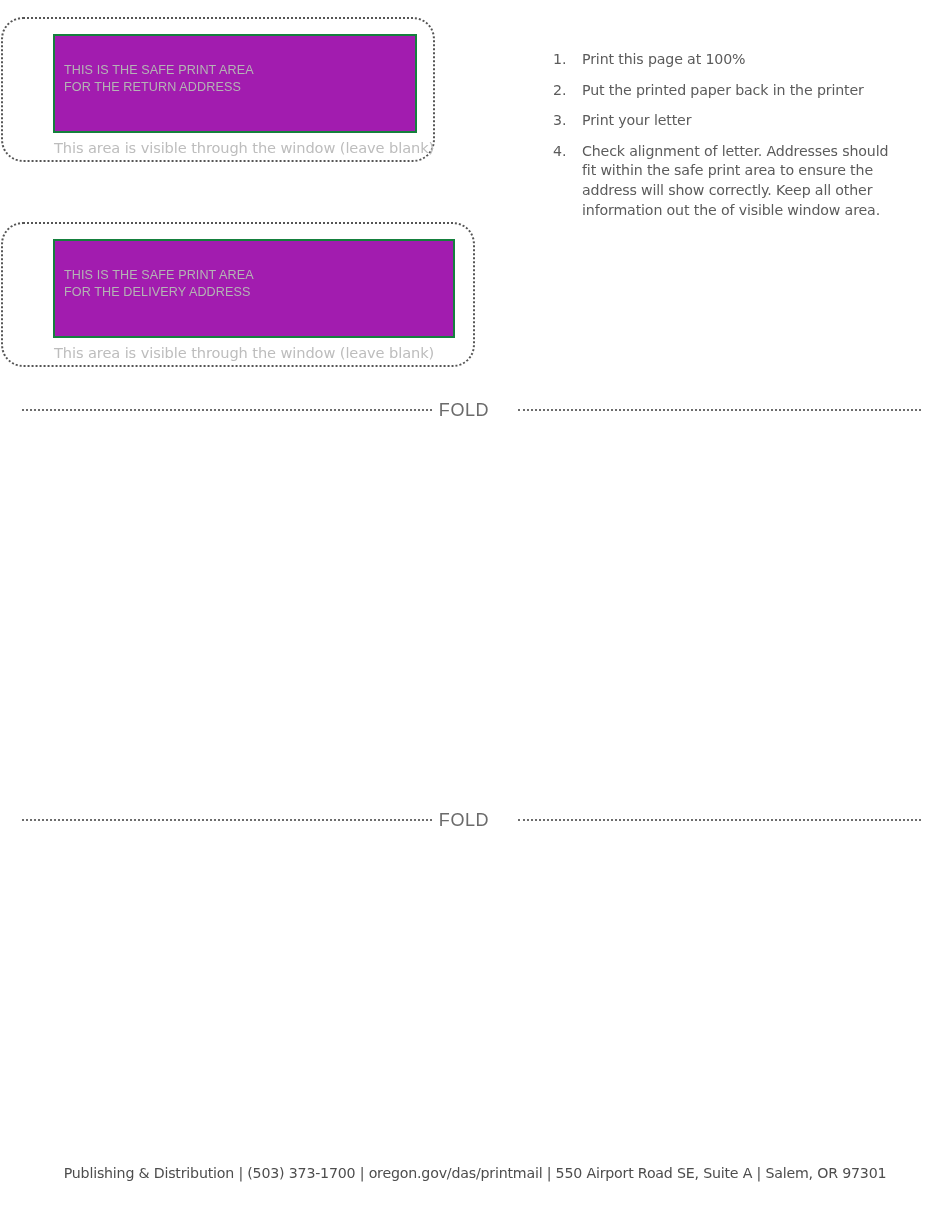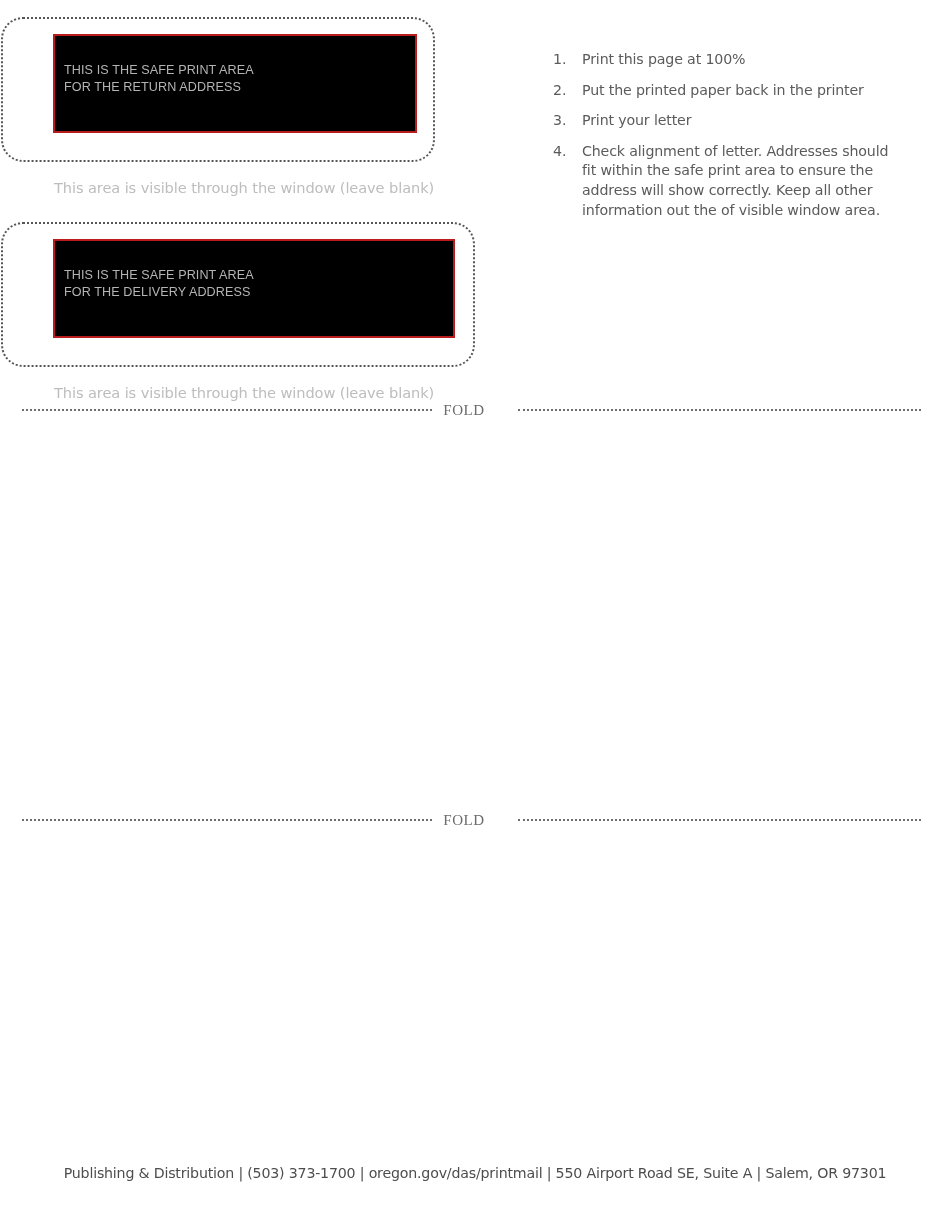--- a/index.html
+++ b/index.html
@@ -33,22 +33,22 @@
   #window-block-delivery {
     left: 1px;
     top: 222px;
     width: 474px;
     height: 145px;
   }
 
   .safe-area {
     position: absolute;
     box-sizing: border-box;
-    border: 2px solid #b91c1c;
-    background: #000000;
+    border: 2px solid #15803d;
+    background: #a21caf;
   }
   #safe-area-return {
     left: 53px;
     top: 34px;
     width: 364px;
     height: 99px;
   }
   #safe-area-delivery {
     left: 53px;
     top: 239px;
@@ -69,21 +69,20 @@
   }
 
   .window-caption {
     position: absolute;
     font-family: "DejaVu Sans", sans-serif;
     font-size: 14.6px;
     line-height: 18px;
     color: #bdbdbd;
     letter-spacing: -0.1px;
     white-space: nowrap;
-    margin-top: 40px;
   }
   #window-caption-return {
     left: 54px;
     top: 139px;
   }
   #window-caption-delivery {
     left: 54px;
     top: 344px;
   }
 
@@ -141,22 +140,22 @@
     margin-left: 22px;
     width: 410px;
   }
   .fold-dash-right {
     margin-left: 22px;
     width: 403px;
   }
   .fold-label {
     width: 64px;
     text-align: center;
-    font-family: Liberation Serif, serif;
-    font-size: 15px;
+    font-family: Liberation Sans, sans-serif;
+    font-size: 18px;
     letter-spacing: 0.6px;
     color: #6b6b6b;
   }
 
   
   #resources-note {
     position: absolute;
     left: 0;
     top: 1088px;
     width: 950px;

